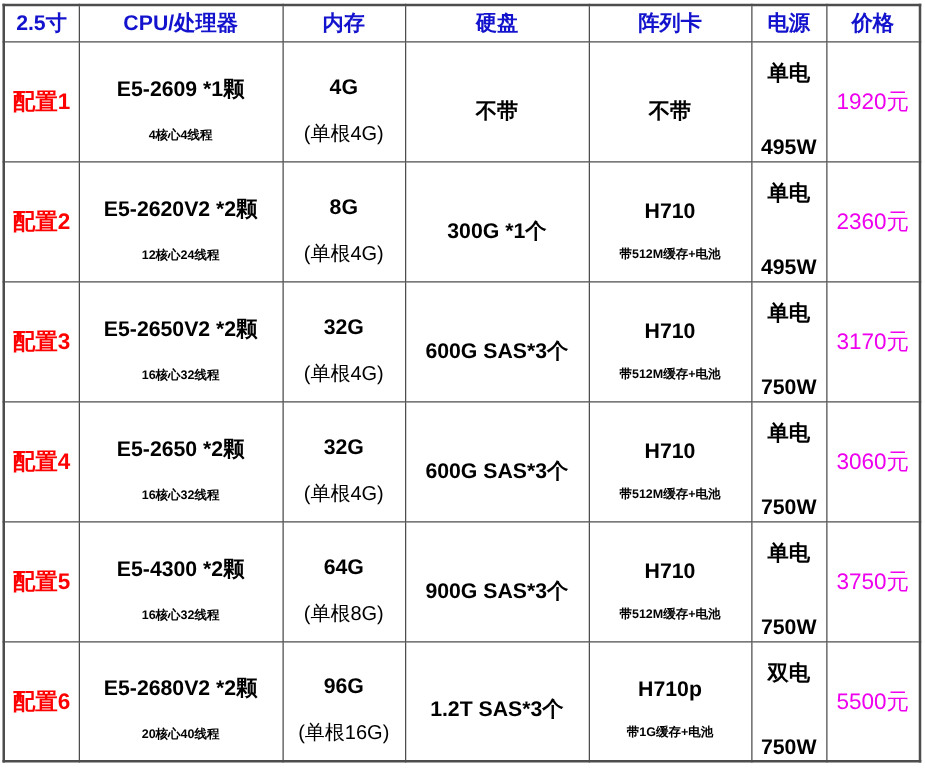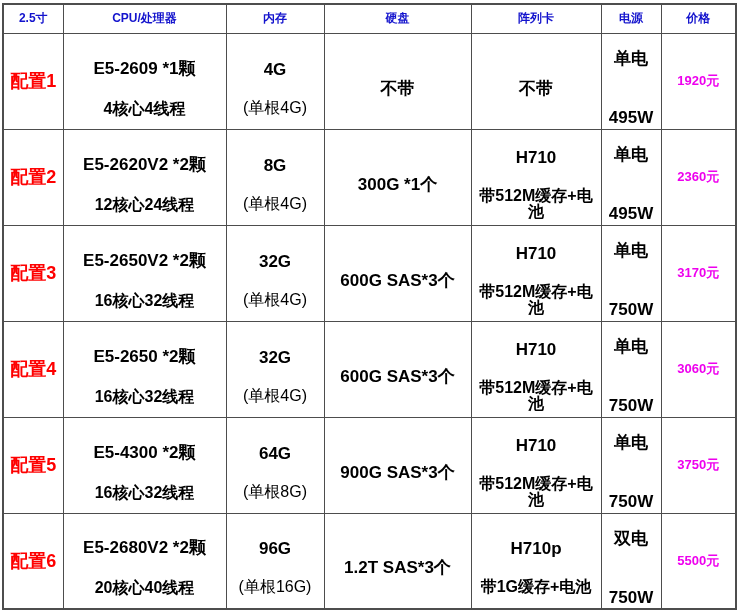--- a/index.html
+++ b/index.html
@@ -24,46 +24,46 @@
     border:1px solid var(--border);
     text-align:center;
     vertical-align:middle;
     overflow:hidden;
     background:#fff;
   }
   thead tr{height:29px;}
   tbody tr{height:96px;}
   th{
     color:var(--header_text);
-    font-size:12px;
+    font-size:17px;
     font-weight:bold;
   }
   td.cfg{
     color:var(--config_text);
     font-size:18px;
     font-weight:bold;
   }
   .stack{
     display:flex;
     flex-direction:column;
     align-items:center;
     justify-content:center;
   }
   .stack-cpu{gap:24px;}
   .stack-ram{gap:22px;}
   .stack-raid{gap:22px;}
   .stack-psu{gap:28px;}
   .main{font-size:17px;font-weight:bold;line-height:1;margin-top:14px;}
-  .sub{font-size:16px;font-weight:bold;line-height:1;}
+  .sub{font-size:10px;font-weight:bold;line-height:1;}
   .ram-sub{font-size:16px;font-weight:normal;line-height:1;}
   .sub:empty{display:none;}
   td.price{
     color:var(--price_text);
-    font-size:13px;
-    font-weight:bold;
+    font-size:18px;
+    font-weight:normal;
   }
 </style>
 </head>
 <body>
 
 <table>
   <colgroup>
     <col style="width:60px">
       <col style="width:163px">
       <col style="width:98px">

